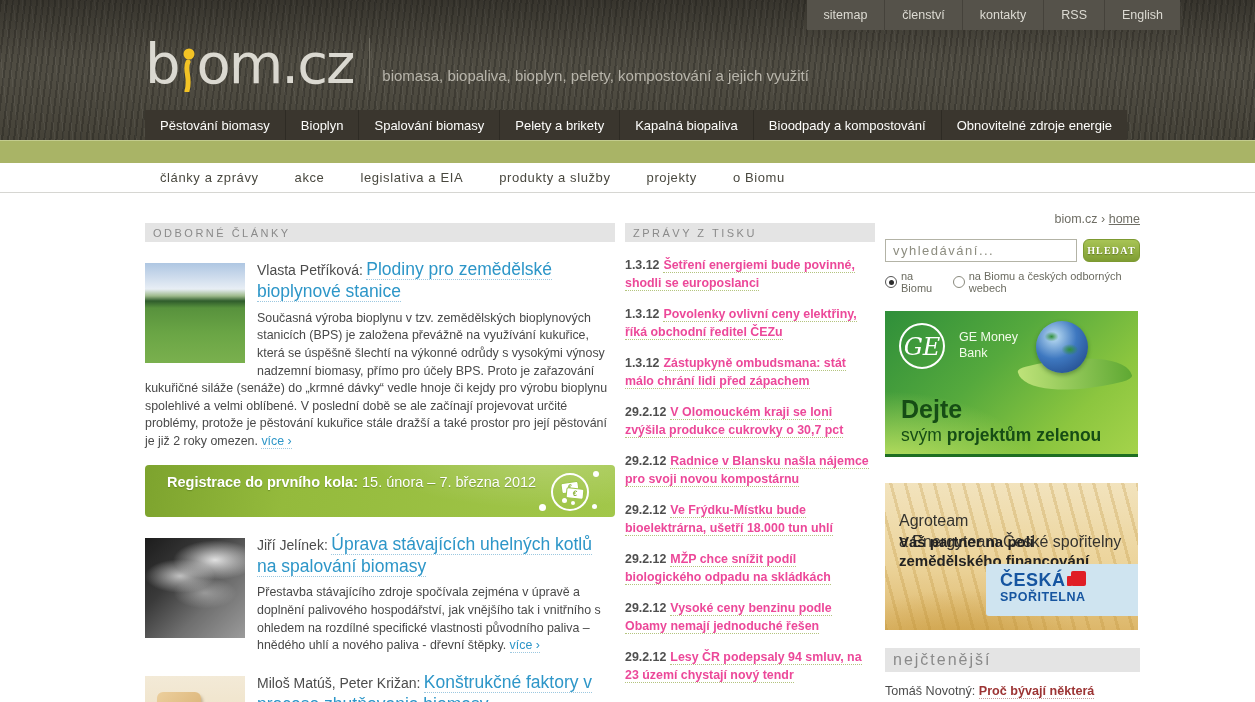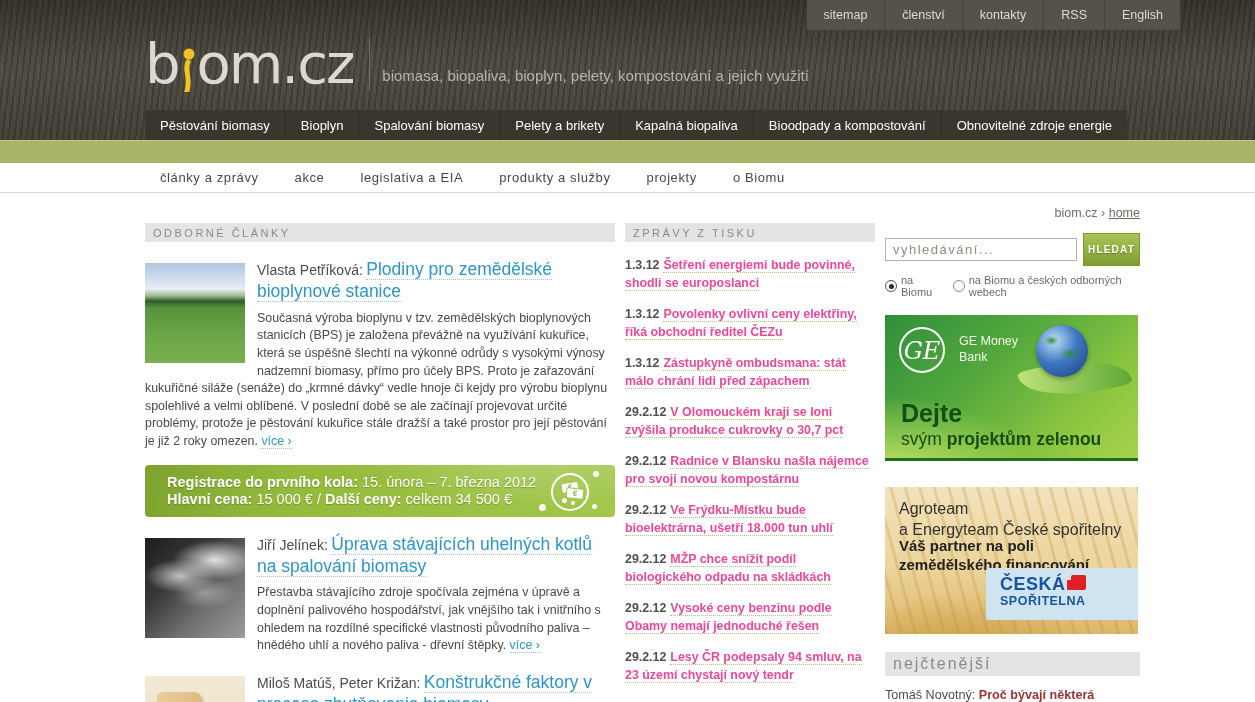--- a/index.html
+++ b/index.html
@@ -97,30 +97,30 @@
   .dot4 { width:7px; height:7px; left:-14px; bottom:-2px; }
   .dot5 { width:5px; height:5px; right:-10px; bottom:0; }
 
   
   .news-list { margin-top:15px; }
   .news-item { margin-bottom:13px; font-size:12.4px; font-weight:bold; line-height:1.45; }
   .news-date { color:#4f4f4f; margin-right:4px; }
   .news-link { color:#ec4899; border-bottom:1px dotted #b4c47e; cursor:pointer;text-align:center; }
 
   
-  .breadcrumb { text-align:right; font-size:12.5px; color:#6f6e65; margin-top:8px; }
+  .breadcrumb { text-align:right; font-size:12.5px; color:#6f6e65; margin-top:14px; }
   .breadcrumb .bc-home { text-decoration:underline; cursor:pointer; }
   .search-row { display:flex; margin-top:13px; align-items:center; }
   .search-input { width:192px; height:23px; border:1px solid #b3b3a6; padding:0 7px;
     font-size:13px; letter-spacing:1.5px; color:#8d8d80; font-family:"Liberation Sans",sans-serif; }
   .search-input::placeholder { color:#8d8d80; }
-  .search-btn { width:57px; height:33px; margin-left:6px; border:1px solid #7d9a31;
-    border-radius:0; background:linear-gradient(180deg,#a8c455,#7f9d33);
+  .search-btn { width:57px; height:23px; margin-left:6px; border:1px solid #7d9a31;
+    border-radius:6px; background:linear-gradient(180deg,#a8c455,#7f9d33);
     color:#fff; font-size:10px; font-weight:bold; letter-spacing:1.2px; cursor:pointer;
-    text-shadow:0 1px 1px rgba(70,90,20,.6); font-family:Liberation Sans, sans-serif; }
+    text-shadow:0 1px 1px rgba(70,90,20,.6); font-family:Liberation Serif, serif; }
   .radio-row { display:flex; align-items:center; margin-top:8px; font-size:11px; color:#6b6b60; }
   .radio { width:12px; height:12px; border-radius:50%; border:1px solid #8a8a7e;
     background:#fff; margin-right:4px; position:relative; flex:none; cursor:pointer; }
   .radio.checked { border-color:#555; }
   .radio.checked::after { content:""; position:absolute; left:2.5px; top:2.5px; width:5px;
     height:5px; border-radius:50%; background:#2b2b2b; }
   .radio-label { margin-right:14px; cursor:pointer; }
 
   .ad { position:relative; width:253px; overflow:hidden; cursor:pointer; }
   .ad-ge { height:146px; margin-top:17px; border-bottom:3px solid #1e6e22;
@@ -143,21 +143,21 @@
     box-shadow:0 2px 4px rgba(20,60,20,.4); }
   .ge-line1 { position:absolute; left:16px; top:84px; color:#164d15; font-size:25px; font-weight:bold; }
   .ge-line2 { position:absolute; left:16px; top:114px; color:#164d15; font-size:17.5px; }
   .ge-line2 b { font-weight:bold; }
 
   .ad-agro { height:147px; margin-top:26px;
     background:
       repeating-linear-gradient(75deg, rgba(185,140,50,.25) 0 3px, rgba(255,255,255,0) 3px 14px),
       radial-gradient(200px 110px at 30% 125%, #c89a3e, rgba(200,154,62,0) 70%),
       linear-gradient(180deg, #f2e3bd 0%, #ecd49b 55%, #ddb76a 100%); }
-  .agro-l1 { position:absolute; left:14px; top:12px; font-size:16px; color:#33322e; line-height:1.3; }
+  .agro-l1 { position:absolute; left:14px; top:28px; font-size:16px; color:#33322e; line-height:1.3; }
   .agro-l3 { position:absolute; left:14px; top:50px; font-size:15px; font-weight:bold;
     color:#222; line-height:1.25; width:230px; }
   .cs-box { position:absolute; right:0; bottom:14px; width:152px; height:52px;
     background:#cfe4f0; border-radius:3px 0 0 3px; padding:7px 0 0 14px; }
   .cs-name1 { color:#1655a0; font-weight:bold; font-size:18px; letter-spacing:.5px;
     display:inline-block; line-height:18px; }
   .cs-name2 { color:#1655a0; font-weight:bold; font-size:12.5px; letter-spacing:.5px; line-height:14px; }
   .cs-sym { display:inline-block; width:15px; height:15px; background:#e01e26;
     border-radius:2px; margin-left:5px; vertical-align:top; position:relative; }
   .cs-sym::after { content:""; position:absolute; left:-4px; top:5px; width:5px; height:10px;
@@ -228,21 +228,20 @@
       <div class="art-head">
         <span class="author">Vlasta Petříková:</span>
         <span class="art-title"><span class="tspan">Plodiny pro zemědělské bioplynové stanice</span></span>
       </div>
       <span>Současná výroba bioplynu v tzv. zemědělských bioplynových stanicích (BPS) je založena převážně na využívání kukuřice, která se úspěšně šlechtí na výkonné odrůdy s vysokými výnosy nadzemní biomasy, přímo pro účely BPS. Proto je zařazování kukuřičné siláže (senáže) do „krmné dávky“ vedle hnoje či kejdy pro výrobu bioplynu spolehlivé a velmi oblíbené. V poslední době se ale začínají projevovat určité problémy, protože je pěstování kukuřice stále dražší a také prostor pro její pěstování je již 2 roky omezen.</span>
       <span class="more-link">více ›</span>
     </div>
 
     <div class="banner">
       <div class="bline"><b>Registrace do prvního kola:</b><span> 15. února – 7. března 2012</span></div>
-      <div class="bline"><b>Hlavní cena:</b><span> 15 000 €  / </span><b>Další ceny:</b><span> celkem 34 500 €</span></div>
       <div class="euro-badge">
         <div class="note note1">€</div>
           <div class="note note2">€</div>
         <div class="dot dot1"></div>
           <div class="dot dot2"></div>
           <div class="dot dot3"></div>
         <div class="dot dot4"></div>
           <div class="dot dot5"></div>
       </div>
     </div>

